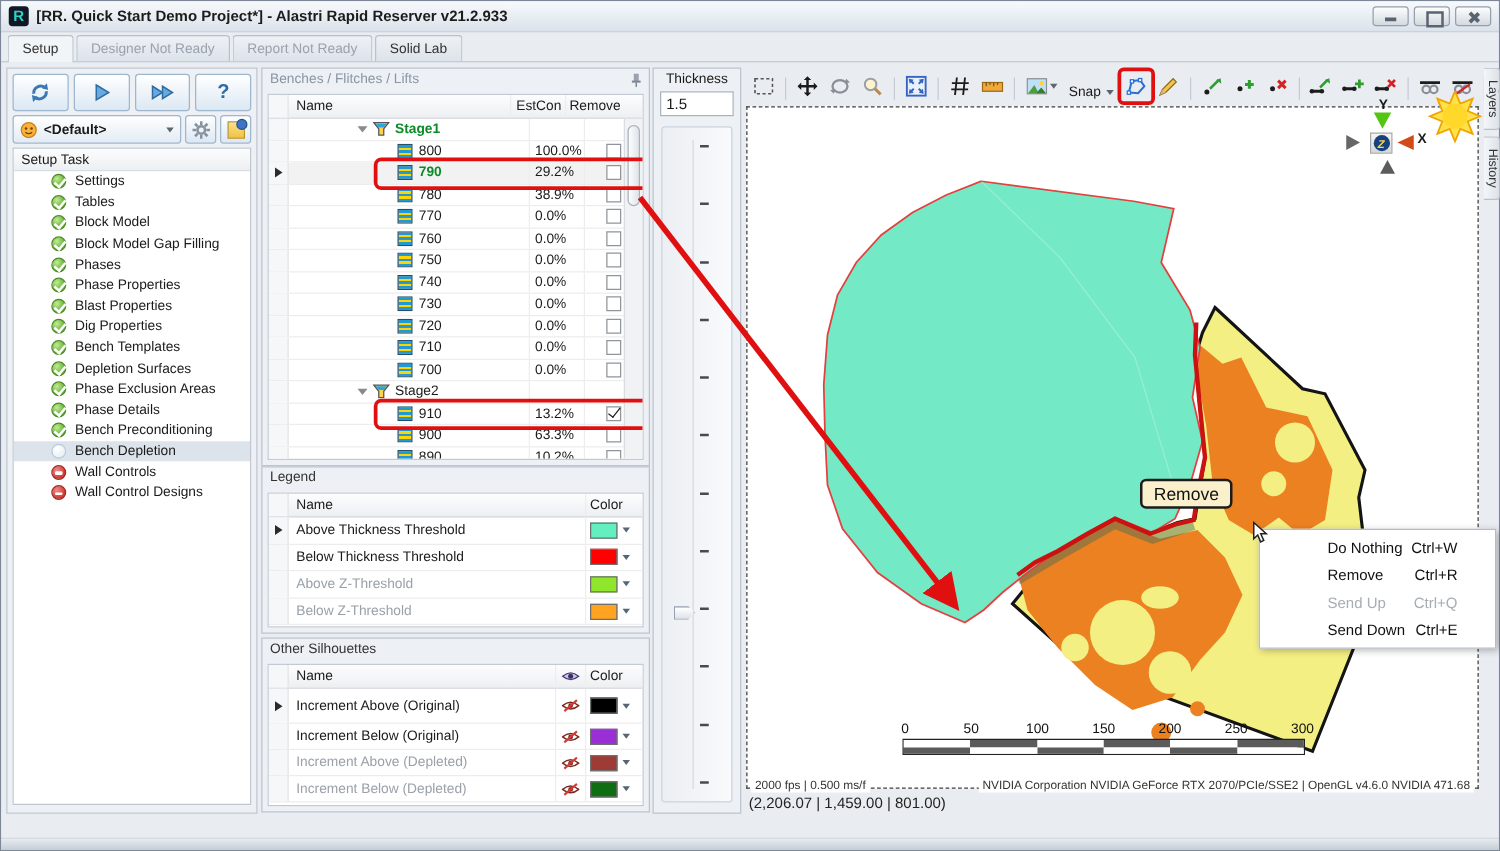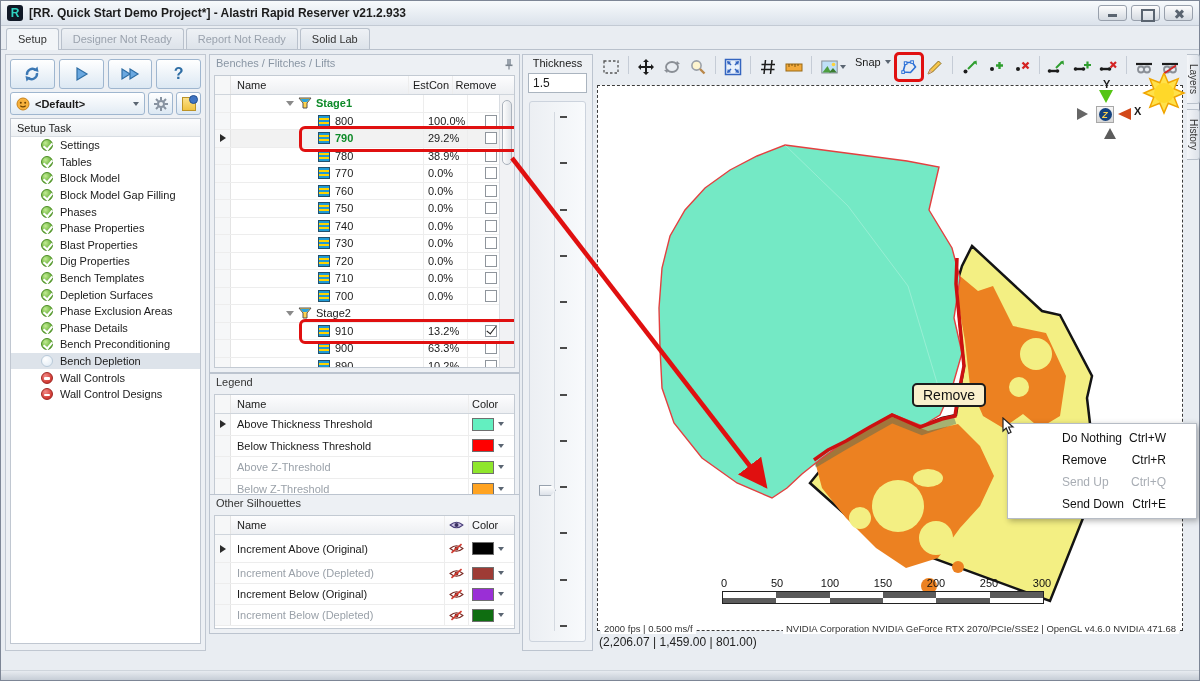--- a/index.html
+++ b/index.html
@@ -87,21 +87,21 @@
 .thick{position:absolute;left:521px;top:4px;width:71px;height:597px;border:1px solid #bcc4cf;background:#edf0f4}
 .thick-title{text-align:center;height:17px;line-height:17px}
 .thick-input{margin:1px 5px;height:20px;background:#fff;border:1px solid #aab4bf;padding-left:4px;font-size:12px;display:flex;align-items:center}
 .slider{position:absolute;left:6px;right:6px;top:46px;bottom:8px;border:1px solid #ccd3dd;border-radius:3px;background:linear-gradient(90deg,#eceff3,#f8fafc)}
 .track{position:absolute;left:44%;top:10px;bottom:10px;width:1px;background:#d4d9e0}
 .tickcol{position:absolute;left:54%;top:14px;bottom:14px;display:flex;flex-direction:column;justify-content:space-between}
 .tick{width:7px;height:2px;background:#4a4a4a}
 .handle{position:absolute;left:9px;top:71%;width:17px;height:11px;background:linear-gradient(#ffffff,#dde2e9);border:1px solid #97a1ad;clip-path:polygon(0 0,68% 0,100% 50%,68% 100%,0 100%)}
 
 .vp{position:absolute;left:595px;top:4px;width:589px;height:600px}
-.vtoolbar{height:28px;display:flex;align-items:flex-start;gap:4px;padding:2px 4px}
+.vtoolbar{height:28px;display:flex;align-items:flex-end;gap:4px;padding:2px 4px}
 .ti{width:22px;height:22px;display:flex;align-items:center;justify-content:center;border-radius:3px;position:relative;flex:none}
 .ti.ringed::after{content:"";position:absolute;inset:-4px;border:3.5px solid #e01010;border-radius:5px}
 .tsep{width:1px;height:18px;background:#c5ccd6;margin:0 2px;flex:none}
 .snap-btn{display:flex;align-items:center;gap:4px;padding:0 3px;font-size:11px;flex:none}
 .canvas{position:absolute;left:1px;top:31px;width:586px;height:546px;background:#fff;border:1.5px dashed #3c3c3c}
 .shapes{position:absolute;inset:0}
 .coordline{position:absolute;left:3px;top:581px;font-size:12px;color:#222}
 .fpsline{position:absolute;left:0;right:0;bottom:-4px;display:flex;justify-content:space-between;padding:0 3px;font-size:9.5px;color:#333;z-index:6}
 .fpsline span{background:#fff;padding:0 3px;white-space:nowrap}
 .scalebar{position:absolute;left:124px;top:491px;width:322px}
@@ -520,21 +520,21 @@
             <div class="gut" style="align-self:stretch"></div>
             <div class="ln dim">Below Z-Threshold</div>
             <div class="lc">
               <span class="swatch" style="background-color: rgb(255, 163, 33);"></span>
               <i class="dd-arr"></i>
             </div>
           </div>
       </div>
     </div>
 
-    <div class="gpanel" style="top:444px;height:140px">
+    <div class="gpanel" style="top:460px;height:140px">
       <div class="gtitle">Other Silhouettes</div>
       <div class="tbl">
         <div class="thead">
             <div class="gut"></div>
             <div class="ln hN" style="padding-left:6px">Name</div>
             <div class="ec">
               <svg width="15" height="10" viewBox="0 0 16 11">
                 <path d="M1 5.5 Q8 -0.5 15 5.5 Q8 11.5 1 5.5 Z" fill="#cfc5e8" stroke="#4a3f7a" stroke-width="1.2"></path>
                 <circle cx="8" cy="5.5" r="2.2" fill="#3a3160"></circle>
               </svg>
@@ -553,45 +553,45 @@
                 <line x1="2.5" y1="10.8" x2="13.5" y2="1.2" stroke="#d23b30" stroke-width="1.8"></line>
               </svg>
             </div>
             <div class="lc">
               <span class="swatch" style="background-color: rgb(0, 0, 0);"></span>
               <i class="dd-arr"></i>
             </div>
           </div>
         <div class="lrow" style="height:21px">
             <div class="gut" style="align-self:stretch"></div>
+            <div class="ln">Increment Below (Original)</div>
+            <div class="ec">
+              <svg width="15" height="11" viewBox="0 0 16 12">
+                <path d="M1 6 Q8 0 15 6 Q8 12 1 6 Z" fill="#fff" stroke="#7a2a24" stroke-width="1.2"></path>
+                <circle cx="8" cy="6" r="2.1" fill="#7a2a24"></circle>
+                <line x1="2.5" y1="10.8" x2="13.5" y2="1.2" stroke="#d23b30" stroke-width="1.8"></line>
+              </svg>
+            </div>
+            <div class="lc">
+              <span class="swatch" style="background-color: rgb(154, 47, 214);"></span>
+              <i class="dd-arr"></i>
+            </div>
+          </div>
+        <div class="lrow" style="height:21px">
+            <div class="gut" style="align-self:stretch"></div>
             <div class="ln dim">Increment Above (Depleted)</div>
             <div class="ec">
               <svg width="15" height="11" viewBox="0 0 16 12">
                 <path d="M1 6 Q8 0 15 6 Q8 12 1 6 Z" fill="#fff" stroke="#7a2a24" stroke-width="1.2"></path>
                 <circle cx="8" cy="6" r="2.1" fill="#7a2a24"></circle>
                 <line x1="2.5" y1="10.8" x2="13.5" y2="1.2" stroke="#d23b30" stroke-width="1.8"></line>
               </svg>
             </div>
             <div class="lc">
               <span class="swatch" style="background-color: rgb(158, 59, 53);"></span>
-              <i class="dd-arr"></i>
-            </div>
-          </div>
-        <div class="lrow" style="height:21px">
-            <div class="gut" style="align-self:stretch"></div>
-            <div class="ln">Increment Below (Original)</div>
-            <div class="ec">
-              <svg width="15" height="11" viewBox="0 0 16 12">
-                <path d="M1 6 Q8 0 15 6 Q8 12 1 6 Z" fill="#fff" stroke="#7a2a24" stroke-width="1.2"></path>
-                <circle cx="8" cy="6" r="2.1" fill="#7a2a24"></circle>
-                <line x1="2.5" y1="10.8" x2="13.5" y2="1.2" stroke="#d23b30" stroke-width="1.8"></line>
-              </svg>
-            </div>
-            <div class="lc">
-              <span class="swatch" style="background-color: rgb(154, 47, 214);"></span>
               <i class="dd-arr"></i>
             </div>
           </div>
         <div class="lrow" style="height:21px">
             <div class="gut" style="align-self:stretch"></div>
             <div class="ln dim">Increment Below (Depleted)</div>
             <div class="ec">
               <svg width="15" height="11" viewBox="0 0 16 12">
                 <path d="M1 6 Q8 0 15 6 Q8 12 1 6 Z" fill="#fff" stroke="#7a2a24" stroke-width="1.2"></path>
                 <circle cx="8" cy="6" r="2.1" fill="#7a2a24"></circle>

